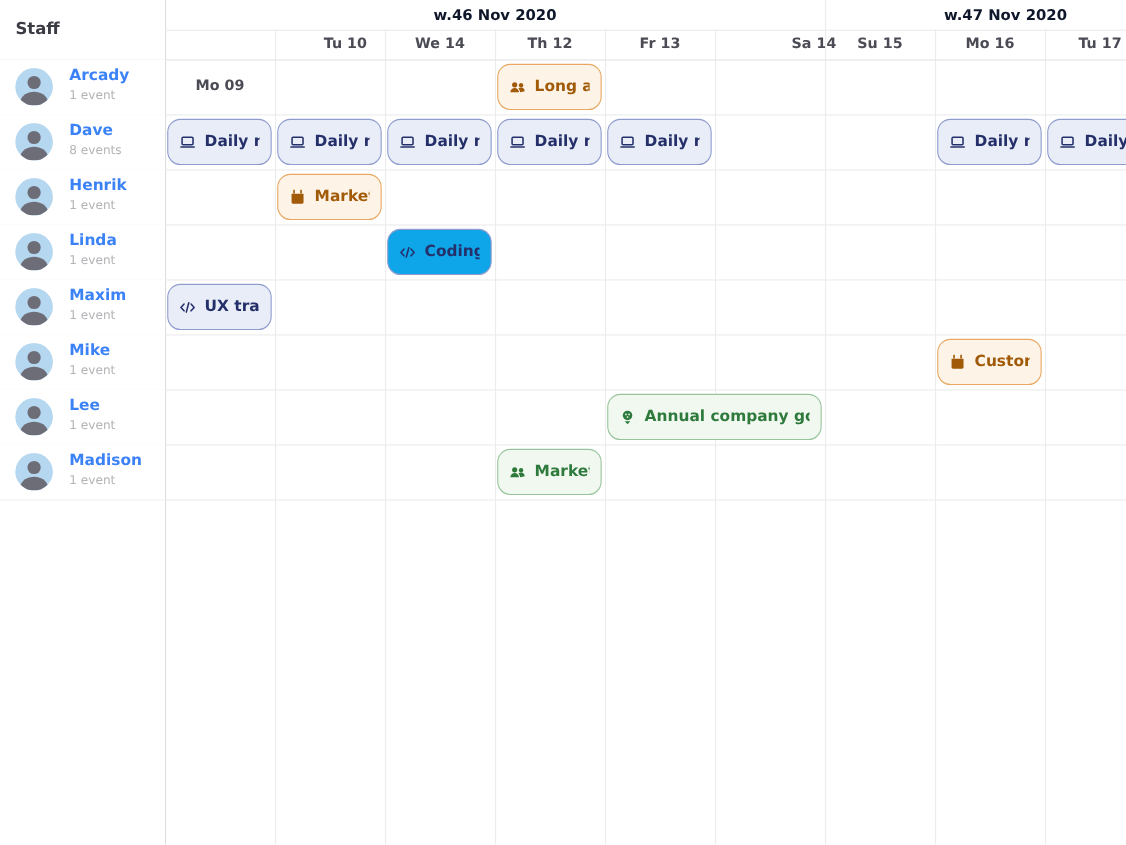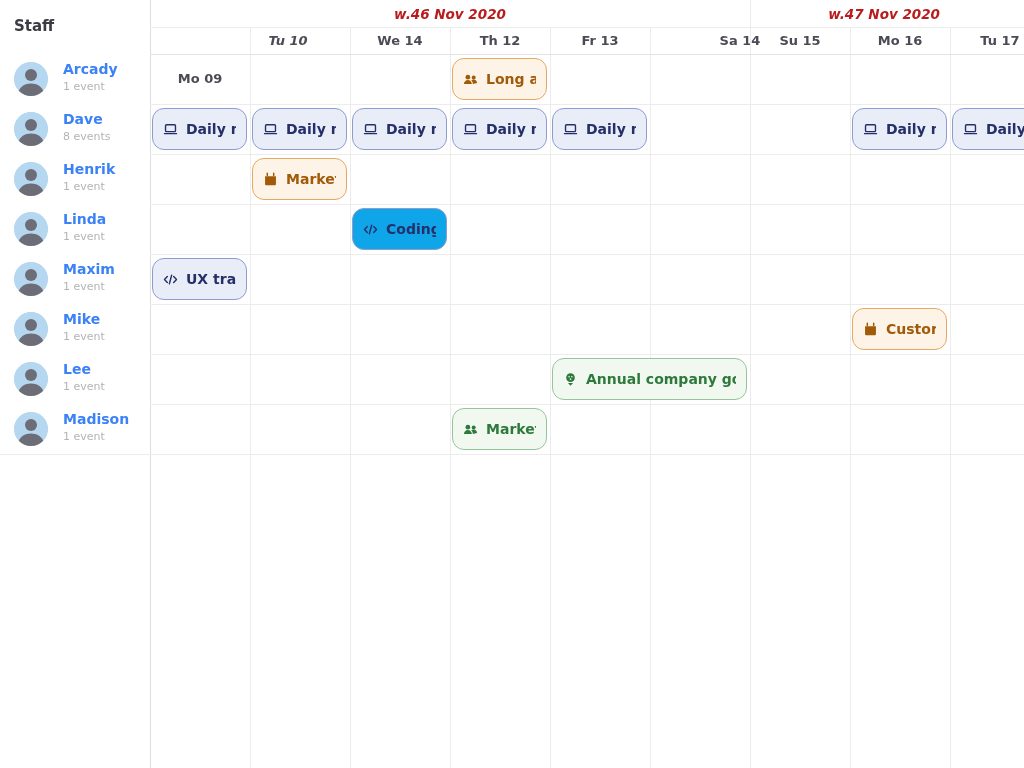--- a/index.html
+++ b/index.html
@@ -24,21 +24,21 @@
     white-space:nowrap;
   }
   .staff-sub{
     position:absolute;left:63px;top:26px;font-size:11px;font-weight:400;color:#b4b4b8;
     white-space:nowrap;
   }
   
   .week-cell{position:absolute;top:0;height:27px;display:flex;align-items:center;}
   .week-cell.center{justify-content:center;}
   .week-cell.right{justify-content:flex-end;padding-right:12px;box-sizing:border-box;}
-  .week-label{font-size:13.5px;font-weight:600;color:#b91c1c;white-space:nowrap;font-style:italic;}
+  .week-label{font-size:13.5px;font-weight:600;color:#0f172a;white-space:nowrap;}
   .day-cell{
     position:absolute;top:27px;height:27px;display:flex;align-items:center;justify-content:center;
     font-size:13px;font-weight:600;color:#4b4b55;white-space:nowrap;
   }
   
   .vline{position:absolute;width:1px;background:#ececec;}
   .vline.strong{background:#dddddd;}
   .hline{position:absolute;height:1px;background:#ececec;}
   .hline.strong{background:#e3e3e3;}
   
@@ -52,27 +52,27 @@
 </style>
 </head>
 <body>
 
 <div class="frame">
   <div class="staff-title">Staff</div>
   <div id="week-row">
       <div class="week-cell center" style="left: 150px; width: 600px;">
         <span class="week-label">w.46 Nov 2020</span>
       </div>
-      <div class="week-cell right" style="left: 712px; width: 240px; text-align: center;">
+      <div class="week-cell right" style="left: 742px; width: 240px; text-align: center;">
         <span class="week-label">w.47 Nov 2020</span>
       </div>
     </div>
   <div id="day-row">
       <div class="day-cell" style="left: 150px; width: 100px; margin-top: 38px;">Mo 09</div>
-      <div class="day-cell" style="left: 238px; width: 100px; font-style: italic;">Tu 10</div>
+      <div class="day-cell" style="left: 264px; width: 100px;">Tu 10</div>
       <div class="day-cell" style="left: 350px; width: 100px;">We 14</div>
       <div class="day-cell" style="left: 450px; width: 100px;">Th 12</div>
       <div class="day-cell" style="left: 550px; width: 100px;">Fr 13</div>
       <div class="day-cell" style="left: 650px; width: 100px; padding-left: 40px;">Sa 14</div>
       <div class="day-cell" style="left: 750px; width: 100px;">Su 15</div>
       <div class="day-cell" style="left: 850px; width: 100px;">Mo 16</div>
       <div class="day-cell" style="left: 950px; width: 100px;">Tu 17</div>
     </div>
   <div id="grid">
       <div class="vline strong" style="left: 150px; top: 0px; height: 768px;"></div>

